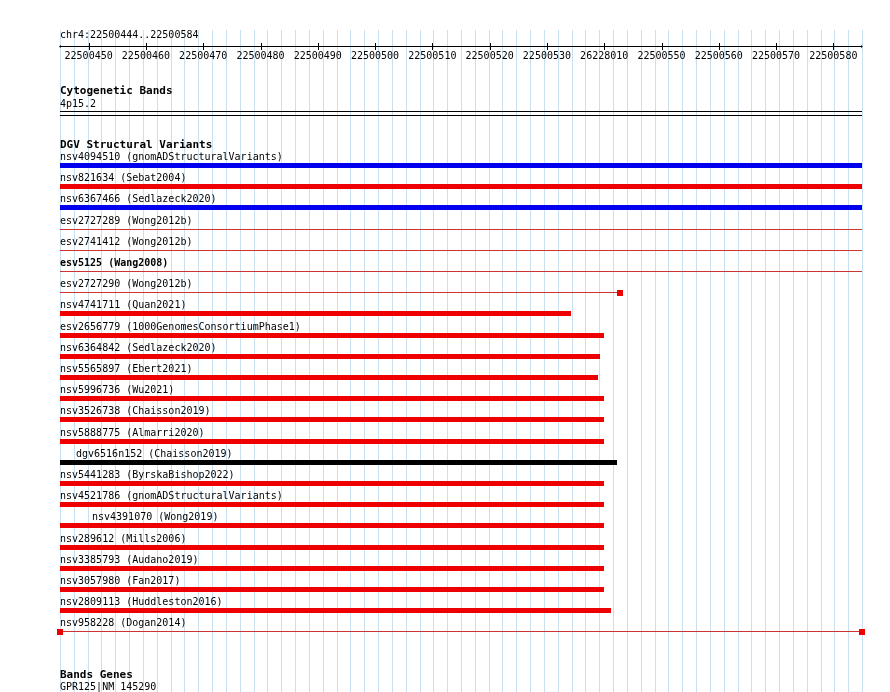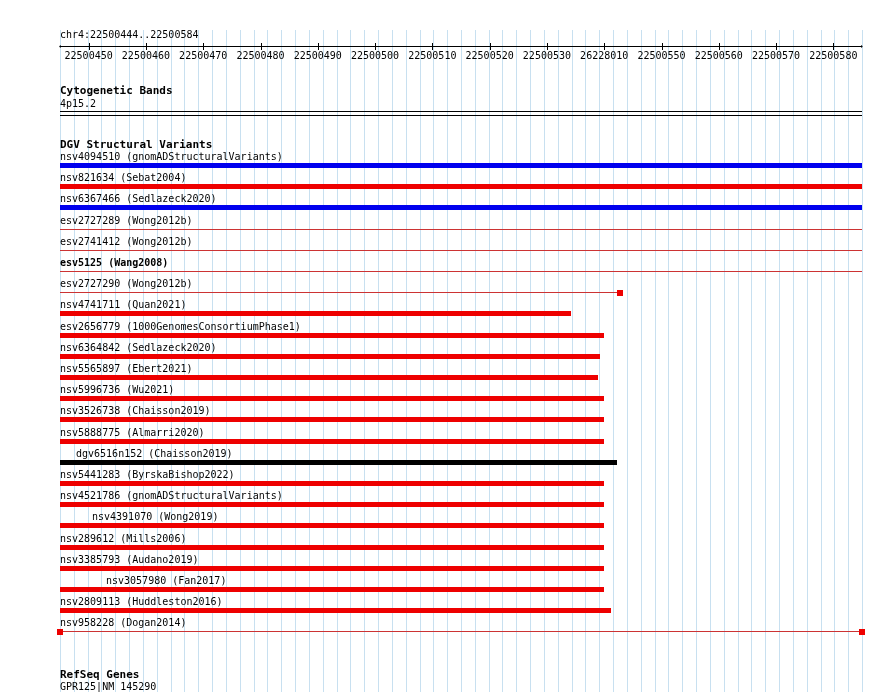--- a/index.html
+++ b/index.html
@@ -286,28 +286,28 @@
       <div class="track-label" style="left: 60px; top: 453px;">nsv5441283 (ByrskaBishop2022)</div>
       <div class="bar red" style="left: 60px; top: 465px; width: 544px; height: 5px;"></div>
       <div class="track-label" style="left: 60px; top: 474px;">nsv4521786 (gnomADStructuralVariants)</div>
       <div class="bar red" style="left: 60px; top: 486px; width: 544px; height: 5px;"></div>
       <div class="track-label" style="left: 60px; top: 495px; margin-left: 32px;">nsv4391070 (Wong2019)</div>
       <div class="bar red" style="left: 60px; top: 507px; width: 544px; height: 5px;"></div>
       <div class="track-label" style="left: 60px; top: 517px;">nsv289612 (Mills2006)</div>
       <div class="bar red" style="left: 60px; top: 529px; width: 544px; height: 5px;"></div>
       <div class="track-label" style="left: 60px; top: 538px;">nsv3385793 (Audano2019)</div>
       <div class="bar red" style="left: 60px; top: 550px; width: 544px; height: 5px;"></div>
-      <div class="track-label" style="left: 60px; top: 559px; padding-left: 46px;">nsv3057980 (Fan2017)</div>
+      <div class="track-label" style="left: 60px; top: 559px;">nsv3057980 (Fan2017)</div>
       <div class="bar red" style="left: 60px; top: 571px; width: 544px; height: 5px;"></div>
       <div class="track-label" style="left: 60px; top: 580px;">nsv2809113 (Huddleston2016)</div>
       <div class="bar red" style="left: 60px; top: 592px; width: 551px; height: 5px;"></div>
       <div class="track-label" style="left: 60px; top: 601px;">nsv958228 (Dogan2014)</div>
       <div class="thinline" style="left: 60px; top: 615px; width: 802px;"></div>
       <div class="endpoint" style="left: 57px; top: 613px;"></div>
       <div class="endpoint" style="left: 859px; top: 613px;"></div>
     </div>
 
-  <div class="section-title" style="left:60px; top:652px;">RefSeq Genes</div>
+  <div class="section-title" style="left:60px; top:652px;">Bands Genes</div>
   <div class="sub-label" style="left:60px; top:665px;">GPR125|NM_145290</div>
   <svg class="gene-poly" style="left:60px; top:672px;" width="802" height="20">
     <polyline points="0,14 60,14 90,12 140,12 175,10 240,10 270,12 330,12 360,9 430,9 460,11 520,11 550,8 620,8 650,10 700,10 730,12 802,12" fill="none" stroke="#cc66cc" stroke-width="1"></polyline>
   </svg>
 </div>
 
 </body></html>

